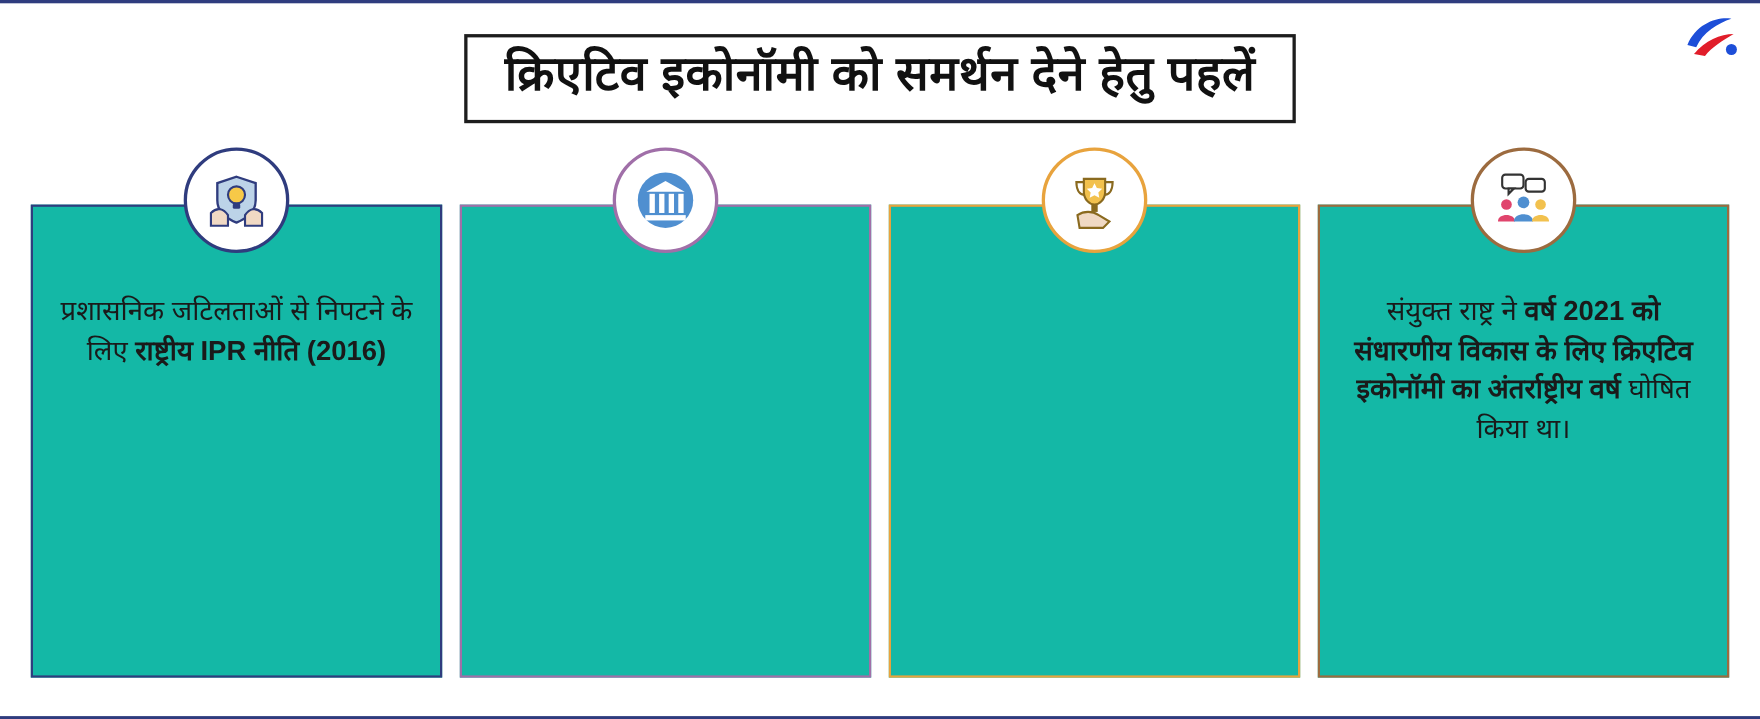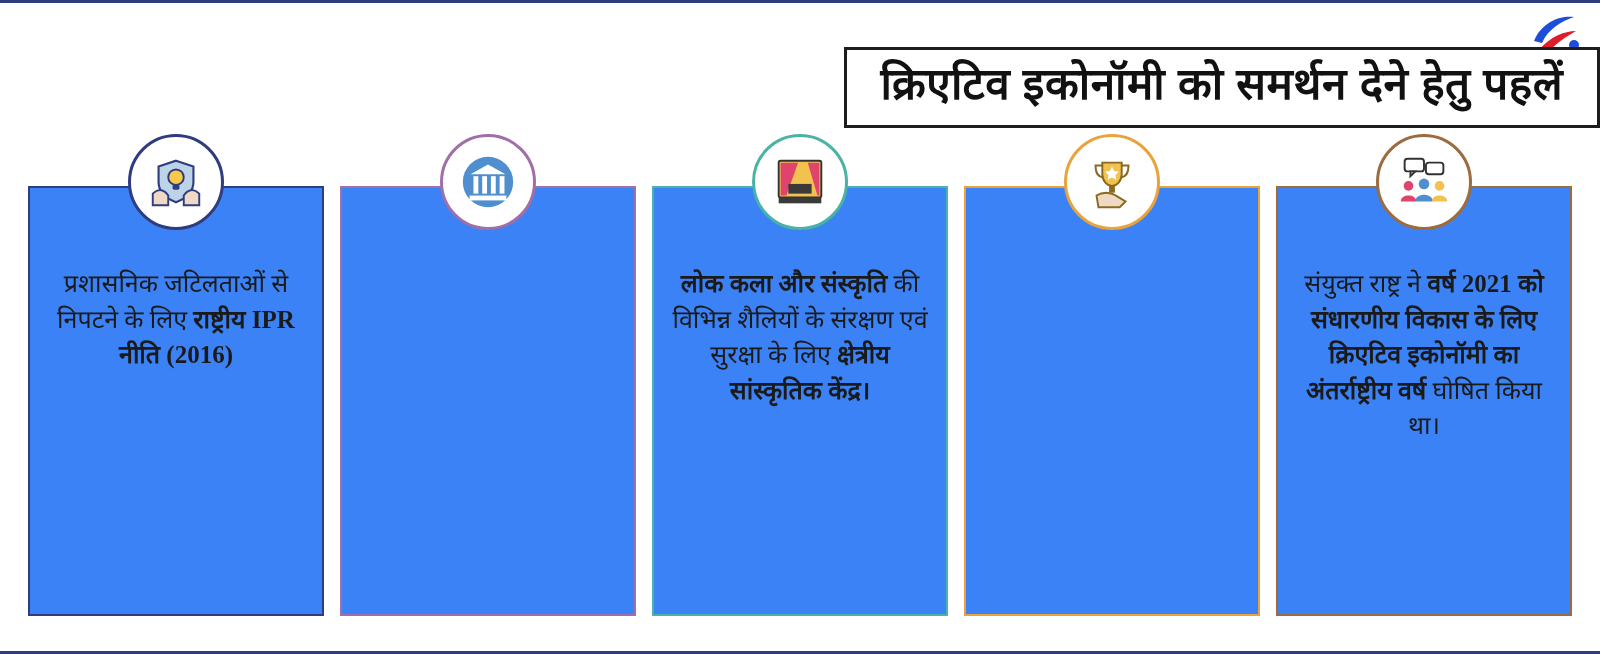--- a/index.html
+++ b/index.html
@@ -29,22 +29,21 @@
     right: 18px;
     top: 8px;
     width: 54px;
     height: 44px;
   }
   .title-wrap {
     position: absolute;
     left: 0; right: 0;
     top: 28px;
     display: flex;
-    justify-content: flex-end;
-    margin-top: 16px;
+    justify-content: center;
   }
   .title-box {
     border: 3px solid #1d1d1d;
     padding: 8px 34px 14px 34px;
     background: #ffffff;
   }
   .title-text {
     font-size: 44px;
     font-weight: bold;
     color: #111111;
@@ -59,26 +58,25 @@
     width: 1544px;
     height: 430px;
     display: flex;
     gap: 16px;
   }
   .card {
     position: relative;
     flex: 1 1 0;
     box-sizing: border-box;
     border: 2.5px solid #333;
-    background: #3b82f6;
+    background: #14b8a6;
     padding: 78px 14px 10px 14px;
     display: flex;
     align-items: flex-start;
     justify-content: center;
-    font-family: Liberation Serif, serif;
   }
   .icon-badge {
     position: absolute;
     top: -54px;
     left: 50%;
     transform: translateX(-50%);
     width: 90px;
     height: 90px;
     border-radius: 50%;
     background: #ffffff;
@@ -150,32 +148,20 @@
           <path d="M32 14 L50 24 H14 Z" fill="#ffffff"></path>
           <rect x="17" y="26" width="5" height="18" fill="#ffffff"></rect>
           <rect x="26" y="26" width="5" height="18" fill="#ffffff"></rect>
           <rect x="35" y="26" width="5" height="18" fill="#ffffff"></rect>
           <rect x="44" y="26" width="5" height="18" fill="#ffffff"></rect>
           <rect x="13" y="46" width="38" height="5" fill="#ffffff"></rect>
         </svg>
       </div>
     </div>
 
-    <div class="card c3" style="border-color: rgb(73, 179, 165);">
-      <div class="icon-badge" style="border-color: rgb(73, 179, 165);">
-        <svg viewBox="0 0 64 64" width="62" height="62" aria-hidden="true">
-          <rect x="10" y="10" width="44" height="38" rx="2" fill="#f2c14e" stroke="#333" stroke-width="2"></rect>
-          <path d="M12 12 H30 L18 46 H12 Z" fill="#e0446d"></path>
-          <path d="M52 12 H40 L50 46 H52 Z" fill="#e0446d"></path>
-          <rect x="20" y="34" width="24" height="10" fill="#3a3a3a"></rect>
-          <rect x="10" y="48" width="44" height="6" fill="#3a3a3a"></rect>
-        </svg>
-      </div>
-      <div class="card-text"><b>लोक कला और संस्कृति</b> की विभिन्न शैलियों के संरक्षण एवं सुरक्षा के लिए <b>क्षेत्रीय सांस्कृतिक केंद्र।</b></div>
-    </div>
 
     <div class="card c4" style="border-color: rgb(232, 163, 61);">
       <div class="icon-badge" style="border-color: rgb(232, 163, 61);">
         <svg viewBox="0 0 64 64" width="62" height="62" aria-hidden="true">
           <path d="M22 12 H42 V24 C42 31 37 36 32 36 C27 36 22 31 22 24 Z" fill="#f2c14e" stroke="#8a6a1f" stroke-width="2"></path>
           <path d="M22 15 H15 C15 24 19 27 23 27" fill="none" stroke="#8a6a1f" stroke-width="2"></path>
           <path d="M42 15 H49 C49 24 45 27 41 27" fill="none" stroke="#8a6a1f" stroke-width="2"></path>
           <rect x="29" y="36" width="6" height="7" fill="#8a6a1f"></rect>
           <path d="M32 16 l2.2 4.6 5 .7 -3.6 3.5 .9 5 -4.5-2.4 -4.5 2.4 .9-5 -3.6-3.5 5-.7 Z" fill="#ffffff"></path>
           <path d="M16 46 C22 42, 30 42, 36 46 L46 52 L40 58 L18 58 Z" fill="#f0d9c4" stroke="#8a6a1f" stroke-width="2"></path>

